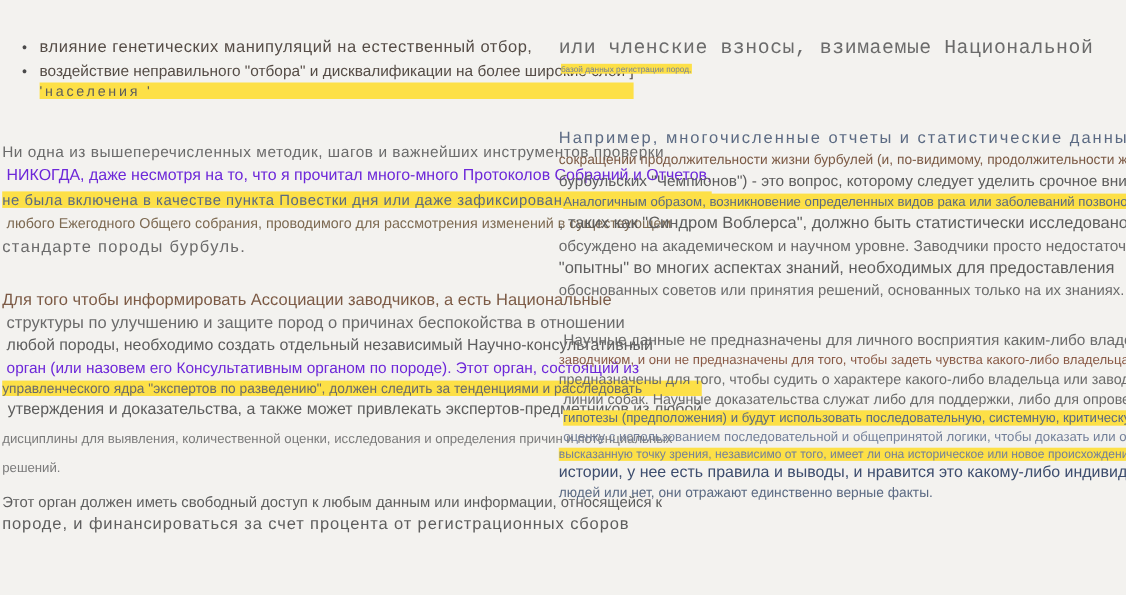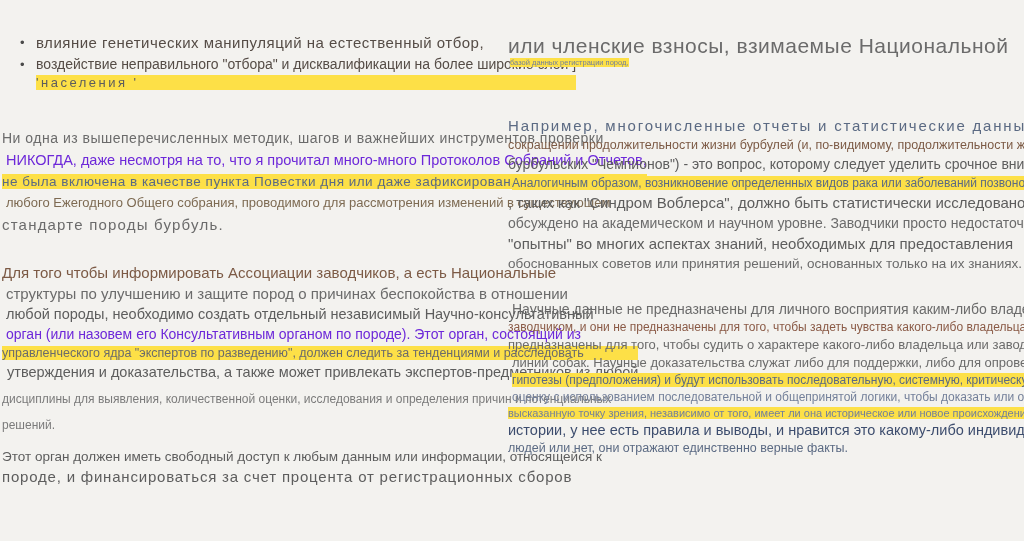--- a/index.html
+++ b/index.html
@@ -17,21 +17,21 @@
   .fs7{font-size:7.5px;}
   .fs11{font-size:11px;}
   .fs12{font-size:12px;}
   .fs125{font-size:12.5px;}
   .fs13{font-size:13px;}
   .fs135{font-size:13.5px;}
   .fs14{font-size:14px;}
   .fs145{font-size:14.5px;}
   .fs15{font-size:15px;}
   .fs16{font-size:15px;}
-  .fs17{font-size:21px;}
+  .fs17{font-size:18px;font-family:Liberation Mono, monospace;}
   
   .c-gray{color:#6b6b6b;}
   .c-gray2{color:#5d5d5d;}
   .c-gray3{color:#7b7b7b;margin-top:12px;}
   .c-dark{color:#554c46;}
   .c-blue{color:#6d28d9;}
   .c-slate{color:#5b6a83;}
   .c-slate-l{color:#74809a;}
   .c-brown{color:#7c5a45;}
   .c-tan{color:#7d6a52;}

